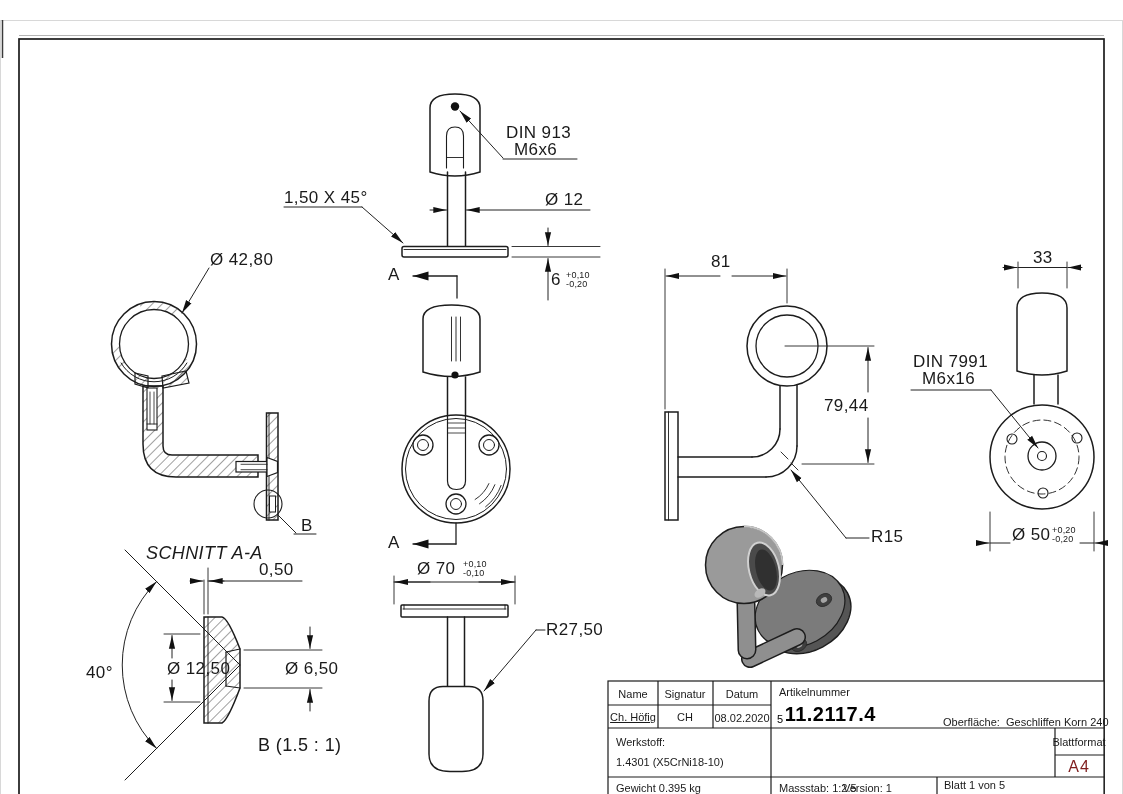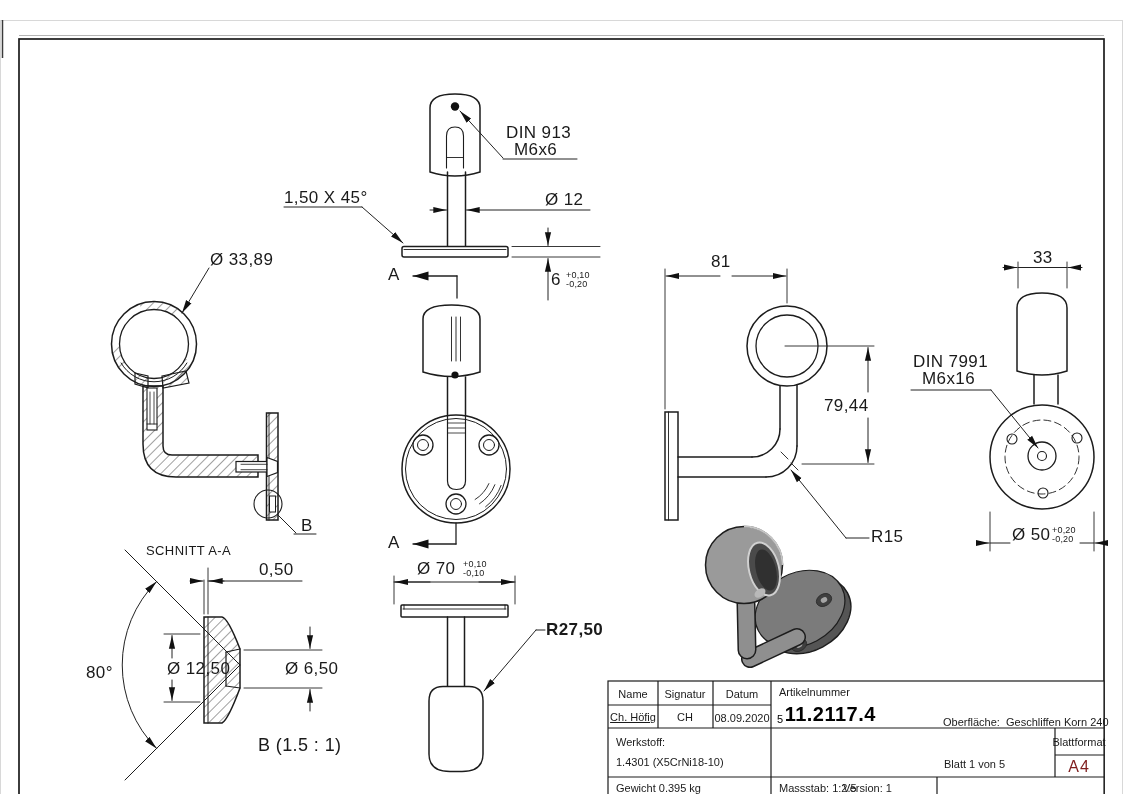--- a/index.html
+++ b/index.html
@@ -238,55 +238,55 @@
     <line x1="1055" y1="735" x2="1104" y2="735"></line>
   </g>
 </svg>
 
 <div class="txt" style="left:506px;top:104px;">DIN 913</div>
 <div class="txt" style="left:514px;top:121px;">M6x6</div>
 <div class="txt" style="left:284px;top:169px;">1,50 X 45°</div>
 <div class="txt" style="left:545px;top:171px;">Ø 12</div>
 <div class="txt" style="left:551px;top:251px;">6</div>
 <div class="tol" style="left:566px;top:251px;"><span>+0,10</span><br><span>-0,20</span></div>
-<div class="txt" style="left:210px;top:231px;">Ø 33,89</div>
+<div class="txt" style="left:210px;top:231px;">Ø 42,80</div>
 <div class="txt" style="left:388px;top:246px;">A</div>
 <div class="txt" style="left:388px;top:514px;">A</div>
-<div class="txt" style="left:146px;top:524px;font-size:13px;">SCHNITT A-A</div>
+<div class="txt" style="left:146px;top:524px;font-size:18px;font-style:italic;">SCHNITT A-A</div>
 <div class="txt" style="left:259px;top:541px;">0,50</div>
-<div class="txt" style="left:86px;top:644px;">80°</div>
+<div class="txt" style="left:86px;top:644px;">40°</div>
 <div class="txt" style="left:167px;top:640px;">Ø 12,50</div>
 <div class="txt" style="left:285px;top:640px;">Ø 6,50</div>
 <div class="txt" style="left:258px;top:716px;font-size:18px;">B (1.5 : 1)</div>
 <div class="txt" style="left:301px;top:497px;">B</div>
 <div class="txt" style="left:417px;top:540px;">Ø 70</div>
 <div class="tol" style="left:463px;top:540px;"><span>+0,10</span><br><span>-0,10</span></div>
-<div class="txt" style="left:546px;top:601px;font-weight:bold;">R27,50</div>
+<div class="txt" style="left:546px;top:601px;">R27,50</div>
 <div class="txt" style="left:711px;top:233px;">81</div>
 <div class="txt" style="left:824px;top:377px;">79,44</div>
 <div class="txt" style="left:871px;top:508px;">R15</div>
 <div class="txt" style="left:1033px;top:229px;">33</div>
 <div class="txt" style="left:913px;top:333px;">DIN 7991</div>
 <div class="txt" style="left:922px;top:350px;">M6x16</div>
 <div class="txt" style="left:1012px;top:506px;">Ø 50</div>
 <div class="tol" style="left:1052px;top:506px;"><span>+0,20</span><br><span>-0,20</span></div>
 
 <div>
   <div class="tt ctr" style="left:633px;top:669px;">Name</div>
   <div class="tt ctr" style="left:685px;top:669px;">Signatur</div>
   <div class="tt ctr" style="left:742px;top:669px;">Datum</div>
   <div class="tt" style="left:779px;top:667px;">Artikelnummer</div>
   <div class="tv ctr" style="left:633px;top:692px;text-decoration:underline;">Ch. Höfig</div>
   <div class="tv ctr" style="left:685px;top:692px;">CH</div>
-  <div class="tt ctr" style="left:742px;top:693px;">08.09.2020</div>
+  <div class="tt ctr" style="left:742px;top:693px;">08.02.2020</div>
   <div class="artnum" style="left:777px;top:684px;"><span class="artprefix">5</span><span>11.2117.4</span></div>
   <div class="tt" style="left:943px;top:697px;"><span>Oberfläche:</span>&nbsp;&nbsp;<span>Geschliffen Korn 240</span></div>
   <div class="tt" style="left:616px;top:717px;">Werkstoff:</div>
   <div class="tt" style="left:616px;top:737px;">1.4301 (X5CrNi18-10)</div>
   <div class="tt ctr" style="left:1079px;top:717px;">Blattformat</div>
   <div class="a4 ctr" style="left:1079px;top:739px;">A4</div>
   <div class="tt" style="left:616px;top:763px;">Gewicht 0.395 kg</div>
   <div class="tt" style="left:779px;top:763px;">Massstab: 1:2.5</div>
   <div class="tt" style="left:843px;top:763px;">Version: 1</div>
-  <div class="tt" style="left:944px;top:739px;">Blatt 1 von 5</div>
+  <div class="tt" style="left:944px;top:760px;">Blatt 1 von 5</div>
 </div>
 
 </div>
 
 </body></html>

